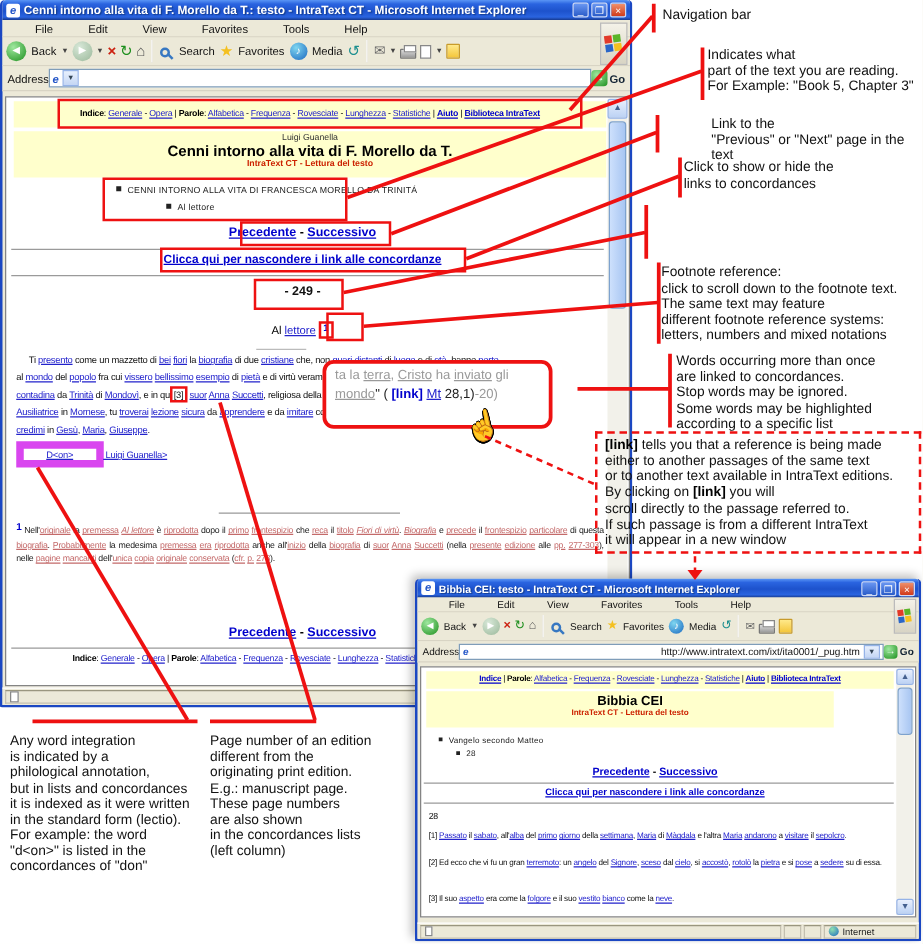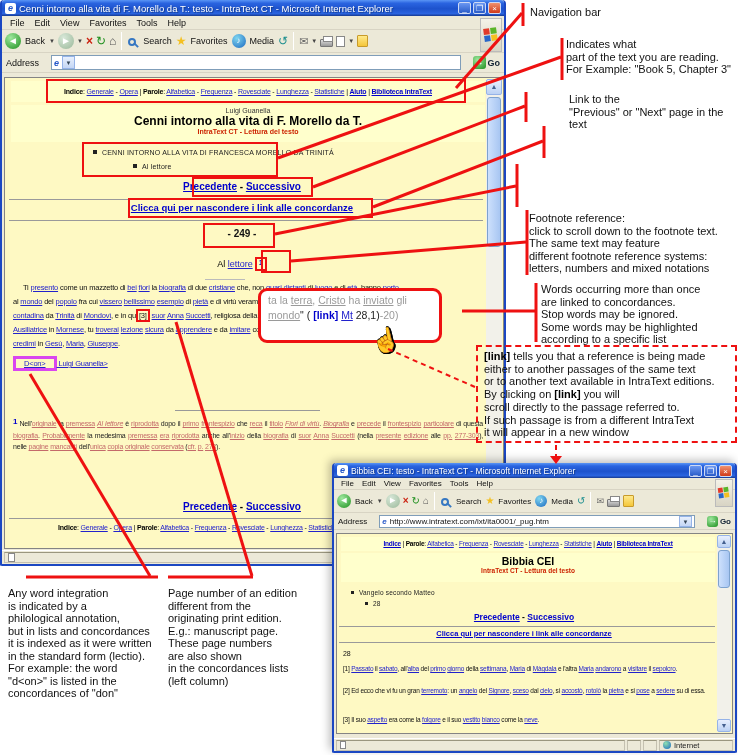--- a/index.html
+++ b/index.html
@@ -4,59 +4,59 @@
 <style>
   * { margin:0; padding:0; box-sizing:border-box; }
   html,body { background:#fff; }
   body { font-family:"Liberation Sans", sans-serif; }
   #canvas { position:relative; width:738px; height:755px; background:#fff; overflow:hidden; }
 
   
   .window { position:absolute; background:#ece9d8; border:2px solid #1b47c2; border-top:none; border-radius:4px 4px 2px 2px; }
   .titlebar { height:16px; background:linear-gradient(180deg,#5a95f5 0%,#2a64e0 20%,#1d52cc 55%,#2a64e0 85%,#16398f 100%); border-radius:3px 3px 0 0; display:flex; align-items:center; padding:0 3px; color:#fff; }
   .titlebar .tb-icon { width:11px; height:11px; background:#fff; color:#2456c8; font-size:9px; font-weight:bold; line-height:10px; text-align:center; border-radius:2px; margin-right:3px; flex:0 0 auto; font-style:italic; }
-  .titlebar .tb-text { font-size:9.5px; font-weight:normal; white-space:nowrap; overflow:hidden; text-overflow:ellipsis; flex:1; text-shadow:1px 1px 1px #123a8a; }
+  .titlebar .tb-text { font-size:9.5px; font-weight:bold; white-space:nowrap; overflow:hidden; text-overflow:ellipsis; flex:1; text-shadow:1px 1px 1px #123a8a; }
   .tb-btns { display:flex; gap:2px; flex:0 0 auto; }
   .tb-btn { width:13px; height:12px; font-size:8px; line-height:11px; text-align:center; color:#fff; background:linear-gradient(180deg,#6a97f2,#2a5cc8); border:1px solid #cdd9f5; border-radius:2px; }
   .tb-btn.close { background:linear-gradient(180deg,#f0926e,#d03a1a); }
   .menubar { display:flex; align-items:center; gap:2px; height:14px; background:#ece9d8; border-bottom:1px solid #d8d4c4; padding:0 4px; }
-  .menubar span { font-size:9px; padding:0 4px; color:#111; }
+  .menubar span { font-size:9px; padding:0 4px; color:#111;margin-left:18px; }
   .toolbar { display:flex; align-items:center; height:23px; background:#ece9d8; border-bottom:1px solid #d8d4c4; padding:0 3px; gap:3px; }
   .t-sep { width:1px; height:18px; background:#c8c4b4; border-right:1px solid #fff; margin:0 2px; }
   .t-circle { width:16px; height:16px; border-radius:50%; background:radial-gradient(circle at 35% 30%,#9fe89f,#1d8f1d); color:#fff; font-size:10px; line-height:15px; text-align:center; flex:0 0 auto; }
   .t-circle.dis { background:radial-gradient(circle at 35% 30%,#d8e8d8,#9ab89a); }
   .t-label { font-size:9px; color:#111; margin:0 1px; }
   .t-caret { font-size:6px; color:#444; }
   .t-glyph { font-size:12px; line-height:14px; }
   .stop { color:#cc2211; font-weight:bold; font-size:12px; }
   .refresh { color:#1d8f1d; font-size:12px; }
   .home { color:#555; font-size:12px; }
   .star { color:#f4c020; font-size:12px; }
   .media { width:14px; height:14px; border-radius:50%; background:radial-gradient(circle at 35% 30%,#7fd6f0,#1a68c0); color:#fff; font-size:8px; line-height:13px; text-align:center; }
   .hist { color:#1d8f8f; font-size:12px; }
   .mail { color:#666; font-size:11px; }
   .mag { width:8px; height:8px; border:2px solid #3778c2; border-radius:50%; position:relative; margin:2px 3px 0 1px; }
   .mag::after { content:""; position:absolute; width:6px; height:2px; background:#3778c2; transform:rotate(45deg); right:-5px; bottom:-2px; }
   .printer { width:13px; height:8px; background:linear-gradient(#ddd,#999); border:1px solid #777; border-radius:1px; position:relative; margin-top:4px; }
   .printer::before { content:""; position:absolute; top:-4px; left:2px; width:8px; height:4px; background:#fff; border:1px solid #888; }
   .note { width:11px; height:12px; background:linear-gradient(#ffe98a,#f4c63a); border:1px solid #c89b2a; border-radius:1px; }
   .page-ico { width:9px; height:11px; background:#fff; border:1px solid #888; }
-  .addrbar { display:flex; align-items:center; height:20px; background:#ece9d8; padding:0 4px; gap:12px; border-bottom:1px solid #d8d4c4; }
+  .addrbar { display:flex; align-items:center; height:20px; background:#ece9d8; padding:0 4px; gap:0; border-bottom:1px solid #d8d4c4; }
   .addr-label { font-size:9px; color:#111; }
   .addr-field { flex:1; display:flex; align-items:center; background:#fff; border:1px solid #7f9db9; height:15px; padding:0 2px; gap:3px; }
   .addr-eicon { color:#2456c8; font-size:9px; font-weight:bold; font-style:italic; }
   .addr-url { font-size:8.5px; color:#111; white-space:nowrap; overflow:hidden; flex:1; }
   .addr-drop { font-size:6px; color:#345; background:linear-gradient(#e8f0fd,#c4d6f4); border:1px solid #95b3e8; width:13px; text-align:center; height:13px; line-height:12px; }
   .go-btn { display:flex; align-items:center; gap:2px; font-size:9px; font-weight:bold; color:#123; }
   .go-arrow { width:13px; height:13px; border-radius:3px; background:radial-gradient(circle at 35% 30%,#9fe89f,#1d8f1d); color:#fff; font-size:9px; line-height:12px; text-align:center; }
   .throbber { position:absolute; width:22px; height:34px; background:linear-gradient(#f4f2e8,#d8d4c4); border:1px solid #bbb; display:flex; align-items:center; justify-content:center; }
   .flag { width:14px; height:14px; display:grid; grid-template-columns:6px 6px; grid-template-rows:6px 6px; gap:1px; transform:rotate(-8deg); }
   .flag i:nth-child(1){background:#e23a2a;} .flag i:nth-child(2){background:#5bb52a;}
   .flag i:nth-child(3){background:#2a66c8;} .flag i:nth-child(4){background:#f4c020;}
-  .content { position:absolute; background:#fef9c3; border:1px solid #848484; overflow:hidden; }
+  .content { position:absolute; background:#ffffff; border:1px solid #848484; overflow:hidden; }
   .statusbar { position:absolute; left:0; right:0; bottom:0; height:14px; background:#ece9d8; border-top:1px solid #fff; display:flex; align-items:center; padding:1px 2px; gap:2px; }
   .sb-pane { border:1px solid #c4c0b0; border-top-color:#9a967f; height:11px; font-size:8px; color:#222; display:flex; align-items:center; padding:0 3px; gap:3px; }
   .sb-main { flex:1; }
   .globe { width:9px; height:9px; border-radius:50%; background:radial-gradient(circle at 35% 30%,#8fe0b0,#1a68c0); }
 
   
   .vscroll { position:absolute; top:1px; bottom:1px; width:16px; background:#f2f1ea; }
   .vs-btn { position:absolute; left:0; width:16px; height:16px; background:linear-gradient(#e8effd,#bcd2f4); border:1px solid #95b3e8; border-radius:2px; color:#44608f; font-size:7px; line-height:14px; text-align:center; }
   .vs-thumb { position:absolute; left:1px; width:14px; background:linear-gradient(90deg,#cde0fc,#a8c6f2); border:1px solid #7da2ce; border-radius:3px; }
 
@@ -66,21 +66,21 @@
   .s-p {} 
   .s-l { color:#2222cc; text-decoration:underline; }
   .s-bl { color:#0000cc; text-decoration:underline; font-weight:bold; }
   .s-bk { font-weight:bold; color:#000; }
   .s-fr { color:#c46a6a; text-decoration:underline; }
   .s-fi { color:#c46a6a; text-decoration:underline; font-style:italic; }
   .s-g { color:#9a9a9a; text-decoration:underline; }
   .s-gp { color:#9a9a9a; }
   .s-kb { color:#222; }
   .s-blk { color:#0000cc; font-weight:bold; }
-  .s-lbox { color:#2222cc; text-decoration:underline; border:3px solid #d946ef; padding:0 8px; }
+  .s-lbox { color:#2222cc; text-decoration:underline; border:6px solid #d946ef; padding:0 18px; }
   .s-kbox { color:#111; border:2px solid #ee1111; padding:0 1px; }
   .nav-line { font-size:7px; letter-spacing:-0.2px; }
   .crumb { font-size:7px; color:#222; letter-spacing:0.2px; white-space:nowrap; }
   .bullet { display:inline-block; width:4px; height:4px; background:#222; margin-right:5px; vertical-align:1px; }
   .prevnext { font-size:10px; }
   .hrline { position:absolute; height:1px; background:#9a9a9a; }
   .para-line { position:absolute; white-space:nowrap; font-size:7.5px; letter-spacing:-0.2px; line-height:14px; color:#111; }
   .fnref-box { border:2px solid #ee1111; padding:0 2px; margin-left:2px; }
   .fnref { color:#0000cc; font-weight:bold; font-size:7.5px; vertical-align:2px; }
 
@@ -90,21 +90,21 @@
   .ann-dashed { position:absolute; z-index:45; border:2px dashed #ee1111; padding:3px 6px; font-size:11px; line-height:12.7px; color:#111; }
   .popup { position:absolute; z-index:26; background:#fff; border:3px solid #ee1111; border-radius:9px; padding:2px 7px; font-size:10.5px; line-height:15px; white-space:nowrap; overflow:hidden; }
   .hand { position:absolute; z-index:27; font-size:23px; color:#fff; text-shadow:-1px 0 #000,1px 0 #000,0 -1px #000,0 1px #000,1px 1px #000; transform:rotate(-12deg); }
   #overlay-svg { position:absolute; left:0; top:0; z-index:50; pointer-events:none; }
 
   
   .w2 .titlebar { height:15px; }
   .w2 .titlebar .tb-text { font-size:8.5px; }
   .w2 .menubar { height:12px; } .w2 .menubar span { font-size:8px; padding:0 3px; }
   .w2 .toolbar { height:23px; }
-  .w2 .addrbar { height:17px; } .w2 .addr-url { font-size:8px; }
+  .w2 .addrbar { height:17px; } .w2 .addr-url { font-size:8px;text-align:right; }
   .w2-small { font-size:6.5px; letter-spacing:-0.2px; white-space:nowrap; color:#111; }
 </style>
 </head>
 <body>
 
 <div id="canvas">
 
   <div class="window" id="win1" style="left:0;top:0;width:506px;height:566px;z-index:1;">
     <div class="titlebar">
       <span class="tb-icon">e</span>
@@ -233,20 +233,22 @@
     <div><span class="s-g">mondo</span><span class="s-kb">" ( </span><span class="s-blk">[link]</span><span class="s-p"> </span><span class="s-l">Mt</span><span class="s-kb"> 28,1)</span><span class="s-gp">-20)</span></div>
   </div>
   <div class="hand" style="left:372px;top:328px;">☝</div>
 
   <div class="ann" style="left:530px;top:6px;">Navigation bar</div>
   <div class="ann" style="left:566px;top:38px;">Indicates what
 part of the text you are reading.
 For Example: "Book 5, Chapter 3"</div>
   <div class="ann" style="left:529px;top:93px;margin-left:40px;">Link to the
 "Previous" or "Next" page in the text</div>
+  <div class="ann" style="left:547px;top:128px;">Click to show or hide the
+links to concordances</div>
   <div class="ann" style="left:529px;top:212px;">Footnote reference:
 click to scroll down to the footnote text.
 The same text may feature
 different footnote reference systems:
 letters, numbers and mixed notations</div>
   <div class="ann" style="left:541px;top:283px;">Words occurring more than once
 are linked to concordances.
 Stop words may be ignored.
 Some words may be highlighted
 according to a specific list</div>
@@ -323,21 +325,21 @@
     <div class="throbber" style="right:2px;top:16px;width:18px;height:28px;">
       <span class="flag" style="transform:scale(.8) rotate(-8deg);">
           <i></i>
           <i></i>
           <i></i>
           <i></i>
         </span>
     </div>
     <div class="content" style="left:2px;top:70px;width:397px;height:201px;">
       <div class="band center" style="left:4px;top:3px;width:374px;height:14px;line-height:14px;font-size:6.5px;letter-spacing:-0.2px;"><span class="s-bl">Indice</span><span class="s-p"> | </span><span class="s-bk">Parole</span><span class="s-p">: </span><span class="s-l">Alfabetica</span><span class="s-p"> - </span><span class="s-l">Frequenza</span><span class="s-p"> - </span><span class="s-l">Rovesciate</span><span class="s-p"> - </span><span class="s-l">Lunghezza</span><span class="s-p"> - </span><span class="s-l">Statistiche</span><span class="s-p"> | </span><span class="s-bl">Aiuto</span><span class="s-p"> | </span><span class="s-bl">Biblioteca IntraText</span></div>
-      <div class="band center" style="left:4px;top:19px;width:374px;height:29px;padding-top:2px;">
+      <div class="band center" style="left:4px;top:19px;width:326px;height:29px;padding-top:2px;">
         <div style="font-size:10.5px;font-weight:bold;color:#000;">Bibbia CEI</div>
         <div style="font-size:6.5px;font-weight:bold;color:#cc2200;">IntraText CT - Lettura del testo</div>
       </div>
       <div class="crumb" style="position:absolute;left:14px;top:55px;font-size:6.5px;"><span class="bullet" style="width:3px;height:3px;"></span><span>Vangelo secondo Matteo</span></div>
       <div class="crumb" style="position:absolute;left:28px;top:66px;font-size:6.5px;"><span class="bullet" style="width:3px;height:3px;"></span><span>28</span></div>
       <div class="center" style="position:absolute;left:0;top:78px;width:374px;font-size:8.5px;"><span class="s-bl">Precedente</span><span class="s-bk"> - </span><span class="s-bl">Successivo</span></div>
       <div class="hrline" style="left:2px;top:92px;width:376px;"></div>
       <div class="center" style="position:absolute;left:0;top:95px;width:374px;font-size:7.5px;"><span class="s-bl">Clicca qui per nascondere i link alle concordanze</span></div>
       <div class="hrline" style="left:2px;top:108px;width:376px;"></div>
       <div class="w2-small" style="position:absolute;left:6px;top:116px;font-size:7px;">28</div>

